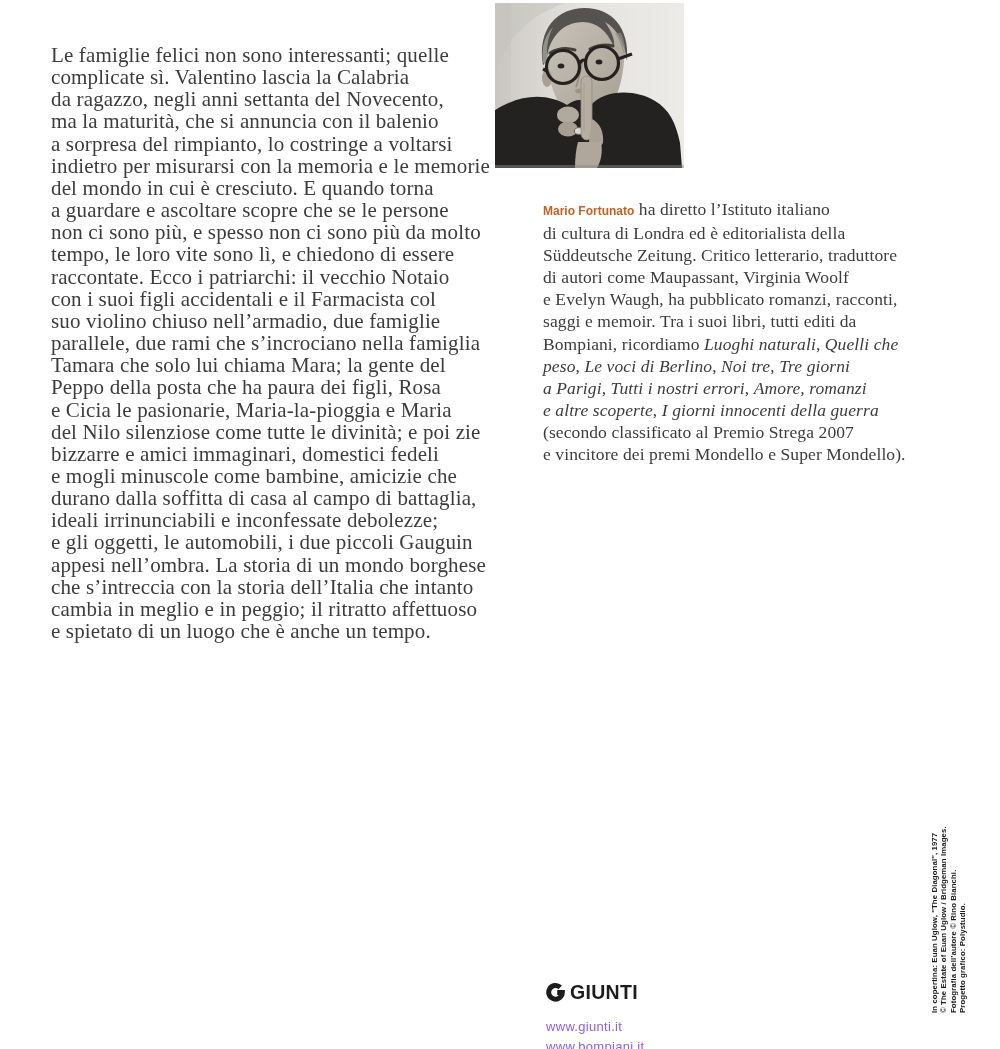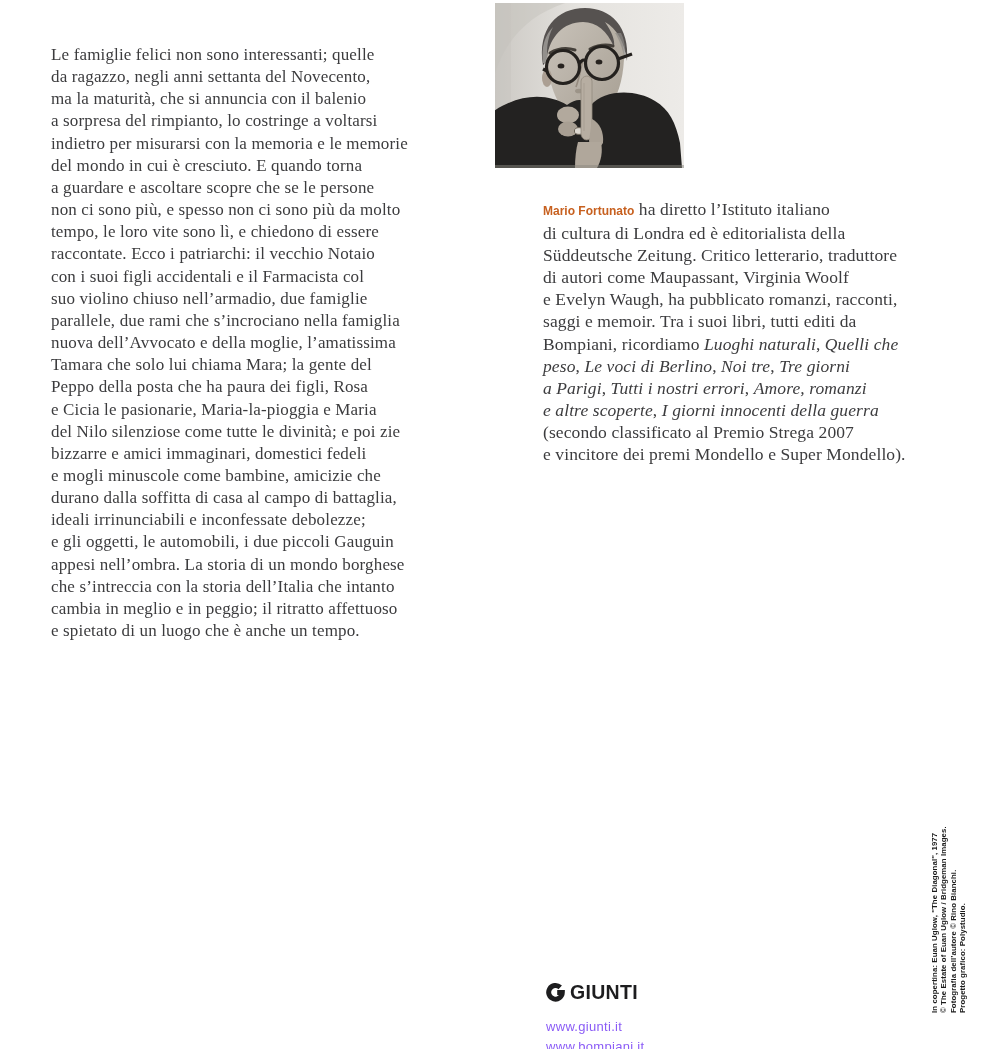--- a/index.html
+++ b/index.html
@@ -8,21 +8,21 @@
     background:#ffffff;
     font-family:"Liberation Serif", serif;
     position:relative;
     overflow:hidden;
   }
   .page { position:absolute; inset:0; background:#ffffff; }
 
   
   .description {
     position:absolute; left:51px; top:44px; width:436px;
-    font-size:17px; line-height:22.15px;
+    font-size:21px; line-height:22.15px;
     color:#3c3c3e; letter-spacing:0.15px;
   }
   .t-line { white-space:nowrap; }
 
   
   .photo { position:absolute; left:495px; top:3px; width:189px; height:165px; }
   .photo svg { display:block; }
 
   
   .bio {
@@ -63,33 +63,33 @@
   }
   .credits .t-line { white-space:nowrap; }
 </style>
 </head>
 <body>
 
 <div class="page">
 
   <div class="description">
       <div class="t-line">Le famiglie felici non sono interessanti; quelle</div>
+      <div class="t-line">complicate sì. Valentino lascia la Calabria</div>
       <div class="t-line">da ragazzo, negli anni settanta del Novecento,</div>
       <div class="t-line">ma la maturità, che si annuncia con il balenio</div>
       <div class="t-line">a sorpresa del rimpianto, lo costringe a voltarsi</div>
       <div class="t-line">indietro per misurarsi con la memoria e le memorie</div>
       <div class="t-line">del mondo in cui è cresciuto. E quando torna</div>
       <div class="t-line">a guardare e ascoltare scopre che se le persone</div>
       <div class="t-line">non ci sono più, e spesso non ci sono più da molto</div>
       <div class="t-line">tempo, le loro vite sono lì, e chiedono di essere</div>
       <div class="t-line">raccontate. Ecco i patriarchi: il vecchio Notaio</div>
       <div class="t-line">con i suoi figli accidentali e il Farmacista col</div>
       <div class="t-line">suo violino chiuso nell’armadio, due famiglie</div>
       <div class="t-line">parallele, due rami che s’incrociano nella famiglia</div>
-      <div class="t-line">nuova dell’Avvocato e della moglie, l’amatissima</div>
       <div class="t-line">Tamara che solo lui chiama Mara; la gente del</div>
       <div class="t-line">Peppo della posta che ha paura dei figli, Rosa</div>
       <div class="t-line">e Cicia le pasionarie, Maria-la-pioggia e Maria</div>
       <div class="t-line">del Nilo silenziose come tutte le divinità; e poi zie</div>
       <div class="t-line">bizzarre e amici immaginari, domestici fedeli</div>
       <div class="t-line">e mogli minuscole come bambine, amicizie che</div>
       <div class="t-line">durano dalla soffitta di casa al campo di battaglia,</div>
       <div class="t-line">ideali irrinunciabili e inconfessate debolezze;</div>
       <div class="t-line">e gli oggetti, le automobili, i due piccoli Gauguin</div>
       <div class="t-line">appesi nell’ombra. La storia di un mondo borghese</div>

